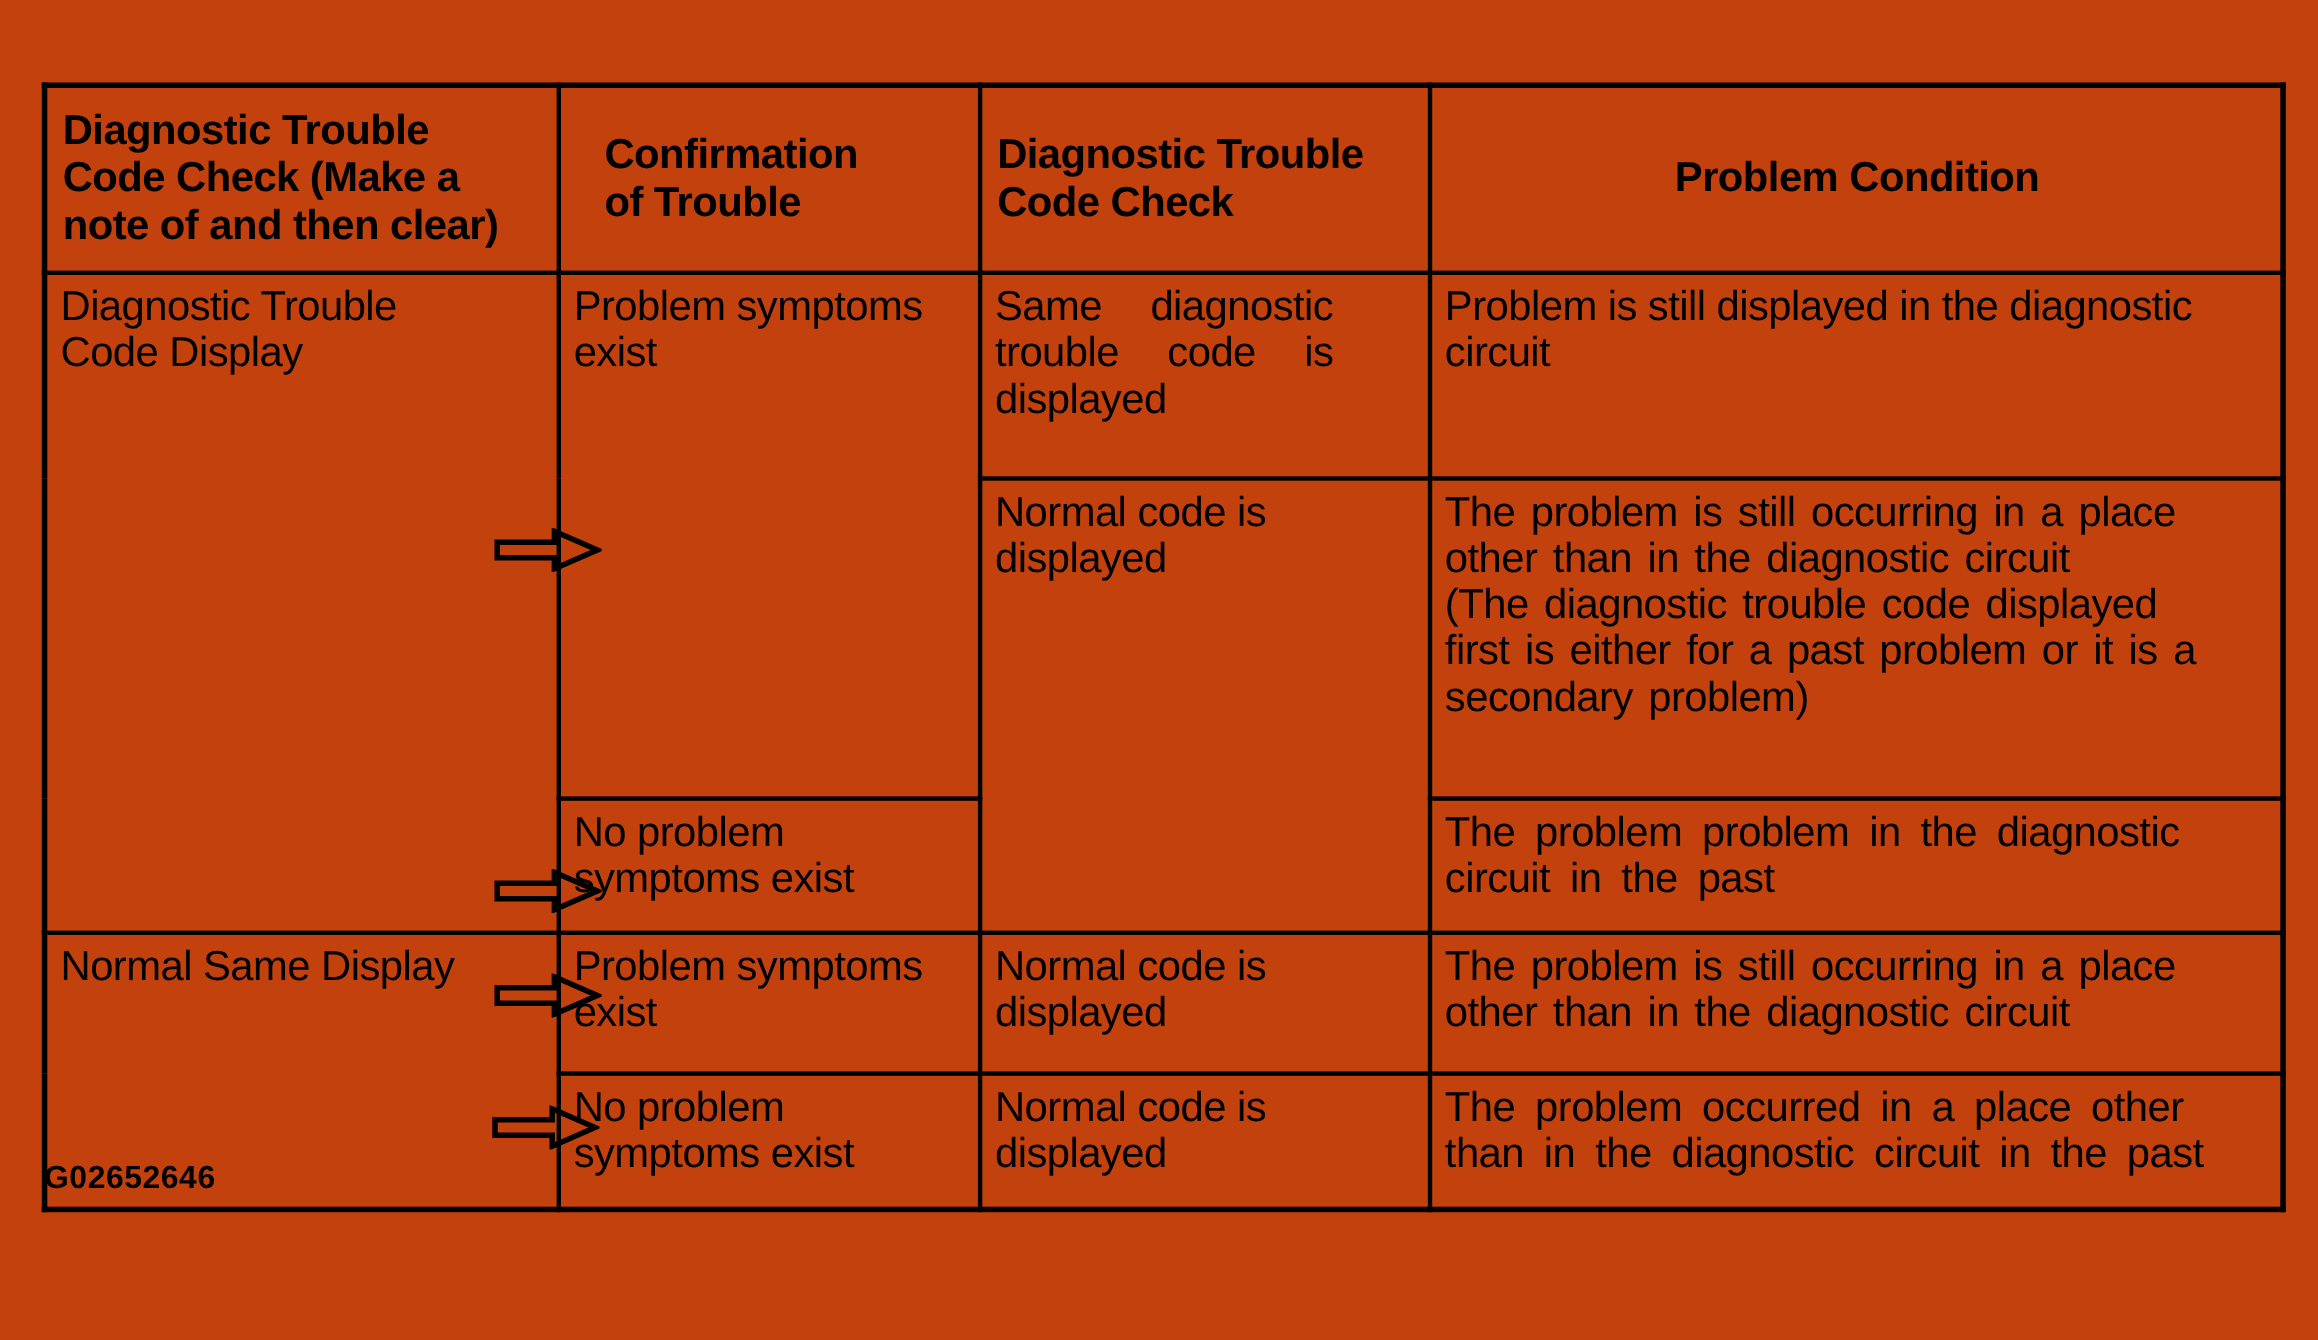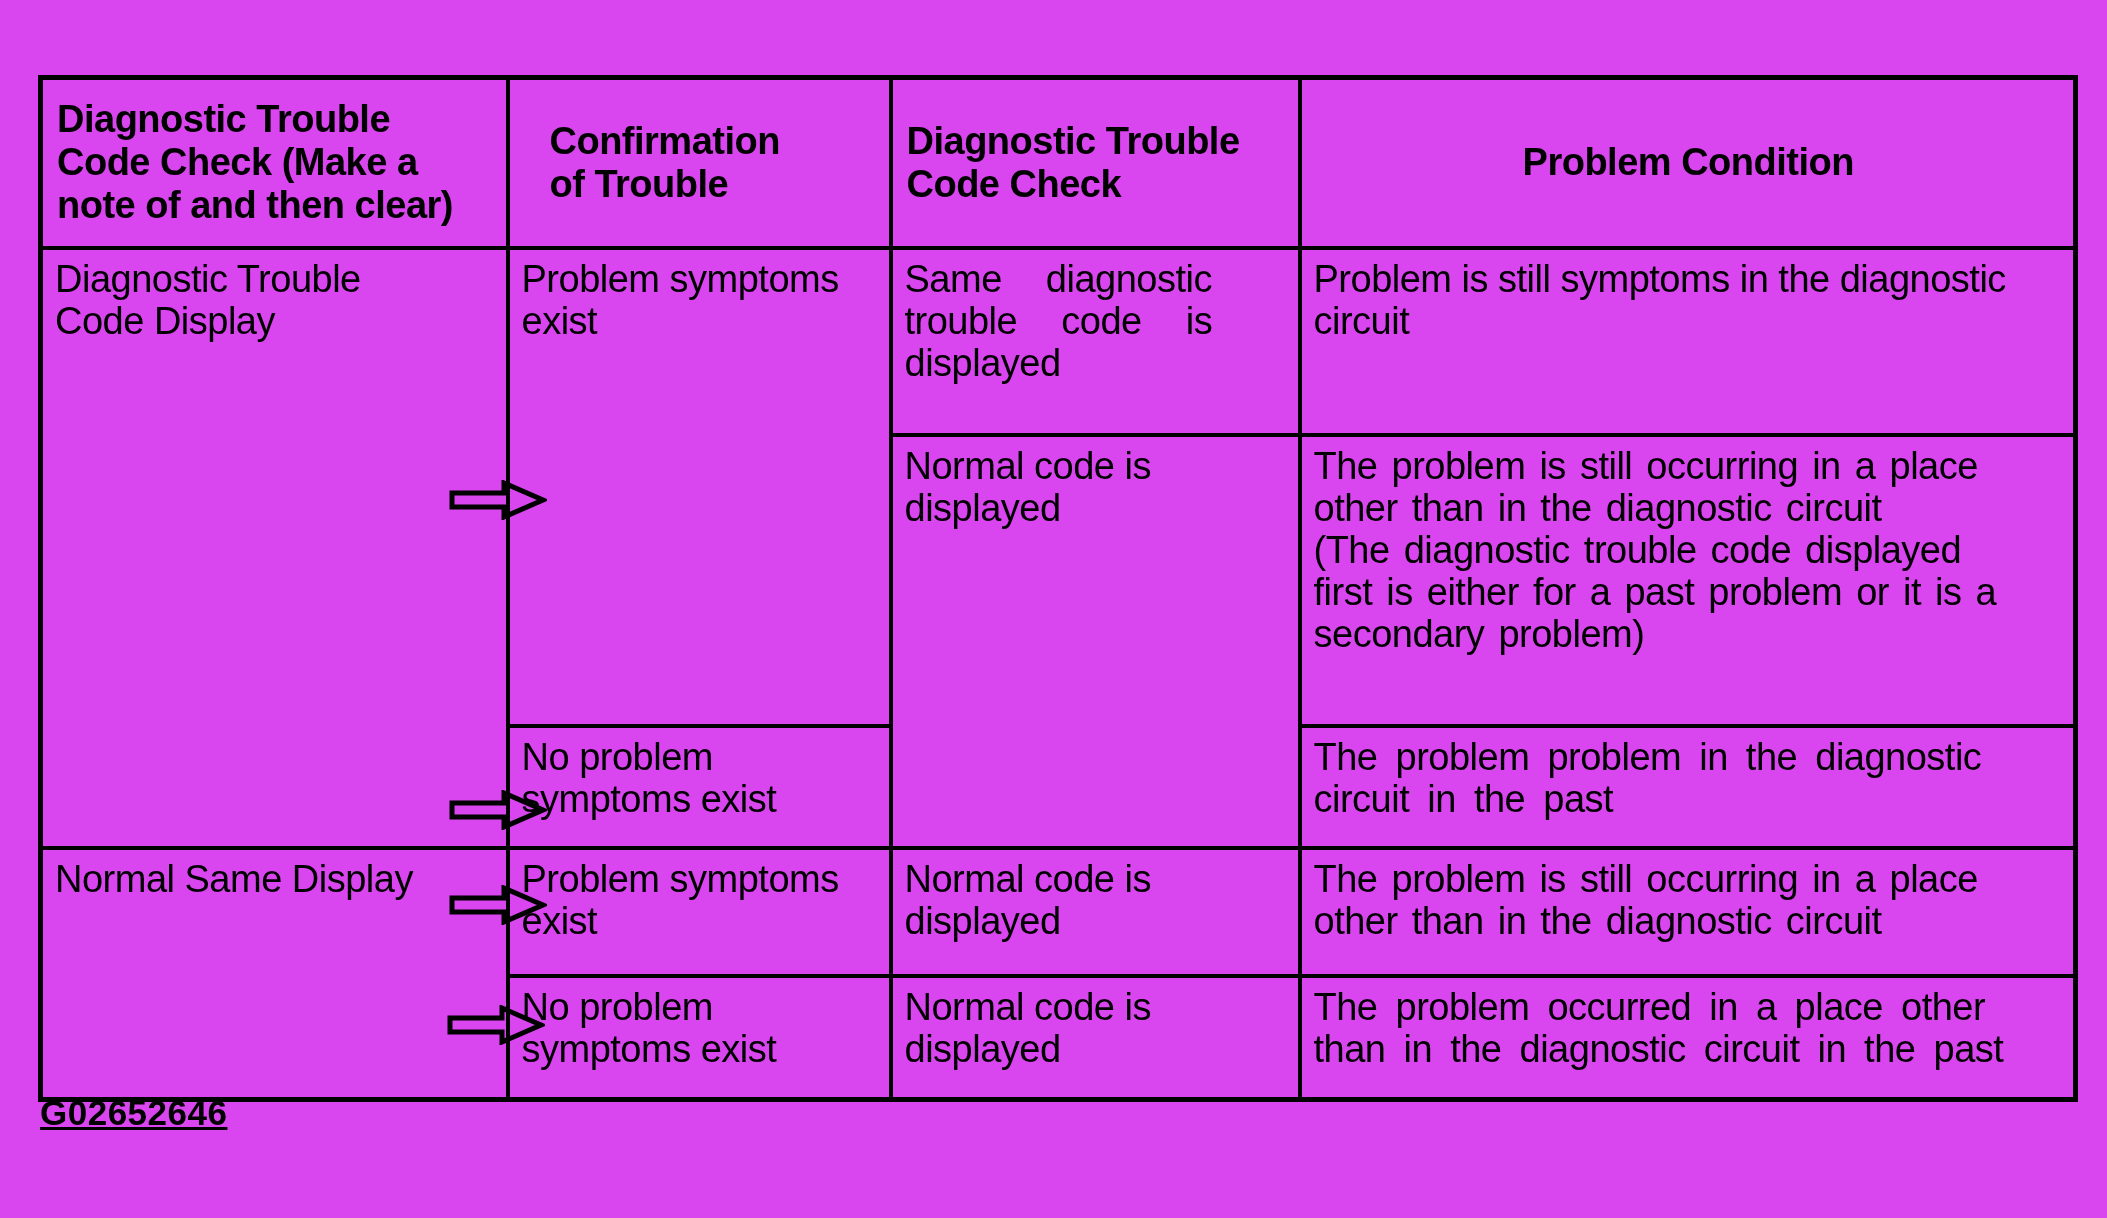--- a/index.html
+++ b/index.html
@@ -1,20 +1,20 @@
 <!DOCTYPE html>
 <html><head>
 <meta charset="utf-8">
 <style>
   html, body { margin: 0; padding: 0; }
   .page {
     position: relative;
     width: 2107px;
     height: 1218px;
-    background: #d946ef;
+    background: #c2410c;
     font-family: "Liberation Sans", sans-serif;
     color: #000000;
     overflow: hidden;
   }
   table.diag {
     position: absolute;
     left: 38px;
     top: 75px;
     width: 2035px;
     border-collapse: collapse;
@@ -51,25 +51,24 @@
   .ws34 { word-spacing: 34px; }
   .arrow {
     position: absolute;
     width: 98px;
     height: 40px;
     z-index: 3;
   }
   .figure-code {
     position: absolute;
     left: 40px;
-    top: 1093px;
-    font-size: 35px;
+    top: 1055px;
+    font-size: 29px;
     font-weight: bold;
     letter-spacing: 0.5px;
-    text-decoration: underline;
   }
 </style>
 </head>
 <body>
 
 <div class="page">
 
   <table class="diag">
     <colgroup>
       <col style="width:467px">
@@ -91,21 +90,21 @@
     </thead>
     <tbody>
       <tr style="height:187px">
         <td rowspan="3">Diagnostic Trouble
 Code Display</td>
         <td rowspan="2">Problem symptoms
 exist</td>
         <td class="ws34">Same diagnostic
 trouble code is
 displayed</td>
-        <td>Problem is still symptoms in the diagnostic
+        <td>Problem is still displayed in the diagnostic
 circuit</td>
       </tr>
       <tr style="height:291px">
         <td rowspan="2">Normal code is
 displayed</td>
         <td class="ws4">The problem is still occurring in a place
 other than in the diagnostic circuit
 (The diagnostic trouble code displayed
 first is either for a past problem or it is a
 secondary problem)</td>

